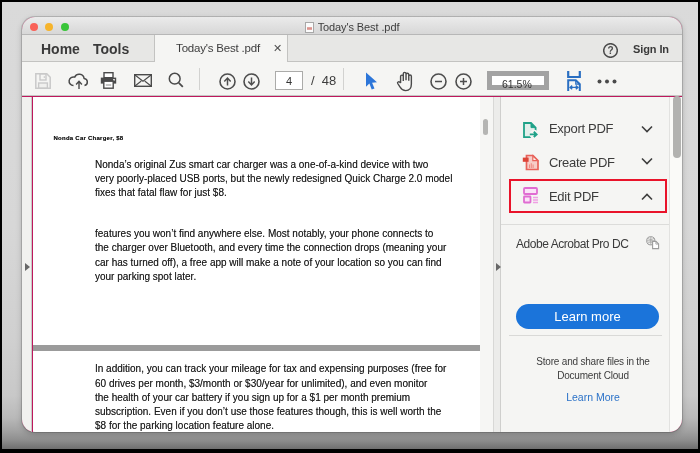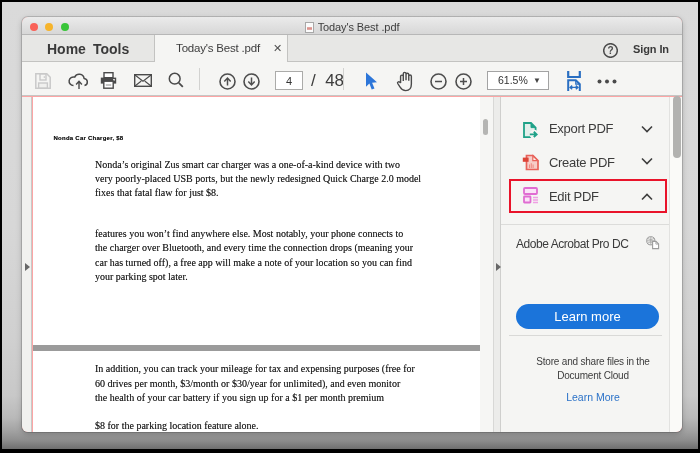--- a/index.html
+++ b/index.html
@@ -1,19 +1,19 @@
 <!DOCTYPE html>
 <html><head><meta charset="utf-8"><style>
 *{margin:0;padding:0;box-sizing:border-box}
 html,body{width:700px;height:453px;overflow:hidden}
 body{background:#000;font-family:"Liberation Sans",sans-serif;position:relative}
 #desk{position:absolute;left:1.5px;top:1.5px;width:696.5px;height:447.5px;
 background:linear-gradient(to bottom,#dadada 0%,#d7d7d7 50%,#d0d0d0 75%,#c8c8c8 88%,#b9b9b9 93%,#a6a6a6 95.5%,#8e8e8e 98%,#6f6f6f 100%)}
-#win{position:absolute;left:22px;top:17px;width:660px;height:415px;border-radius:6px;
-background:#fca5a5;overflow:hidden;box-shadow:0 2px 6px rgba(0,0,0,.22),0 0 0 1px rgba(0,0,0,.15)}
+#win{position:absolute;left:22px;top:17px;width:660px;height:415px;border-radius:13px;
+background:#be185d;overflow:hidden;box-shadow:0 2px 6px rgba(0,0,0,.22),0 0 0 1px rgba(0,0,0,.15)}
 
 #titlebar{position:absolute;left:0;top:0;width:100%;height:18px;
 background:linear-gradient(to bottom,#ebebeb,#d7d7d7);border-bottom:1px solid #b7b7b7}
 .tl{position:absolute;top:5.5px;width:8px;height:8px;border-radius:50%}
 #title{position:absolute;top:2px;left:0;width:100%;height:17px;text-align:center;
 font-size:11px;letter-spacing:-0.1px;line-height:17px;color:#3d3d3d}
 #ticon{display:inline-block;position:relative;top:2px;margin-right:4px;width:9px;height:11px}
 
 #tabbar{position:absolute;left:0;top:18px;width:100%;height:27px;background:#e7e7e5;
 border-bottom:1px solid #c3c3c1}
@@ -22,33 +22,33 @@
 border-left:1px solid #c3c3c1;border-right:1px solid #c3c3c1;font-size:11.5px;letter-spacing:-0.2px;color:#3d3d3d;
 line-height:27px;text-align:center;padding-right:6px}
 #tabclose{position:absolute;right:5px;top:0;font-size:11px;color:#4f4f4f;line-height:27px}
 
 #toolbar{position:absolute;left:0;top:45px;width:100%;height:34px;background:#f5f5f3;
 border-bottom:1px solid #c6c6c4}
 .tbi{position:absolute}
 .vsep{position:absolute;top:6px;width:1px;height:22px;background:#d2d2d0}
 #pagebox{position:absolute;left:253px;top:9px;width:28px;height:19px;background:#fff;
 border:1px solid #ababa9;font-size:11px;color:#333;text-align:center;line-height:18px}
-#pagecount{position:absolute;left:289px;top:9px;font-size:17px;color:#3d3d3d;line-height:19px}
+#pagecount{position:absolute;left:289px;top:9px;font-size:13px;color:#3d3d3d;line-height:19px}
 #zoombox{position:absolute;left:465px;top:9px;width:62px;height:19px;background:#fff;
-border:1px solid #a3a3a3;font-size:10.5px;color:#333;line-height:17px}
+border:5px solid #a3a3a3;font-size:10.5px;color:#333;line-height:17px}
 
 #content{position:absolute;left:0;top:80px;width:100%;height:335px}
 #navstrip{position:absolute;left:0;top:0;width:10px;height:100%;background:#f1f1ef;border-right:1px solid #c9c9c7}
 #docarea{position:absolute;left:11px;top:0;width:447px;height:100%;background:#fff}
 #docmargin{position:absolute;left:458px;top:0;width:13px;height:100%;background:#f6f6f4}
 #togglestrip{position:absolute;left:471px;top:0;width:8px;height:100%;background:#ececea;
 border-left:1px solid #d8d8d6;border-right:1px solid #cfcfcd}
 #panel{position:absolute;left:479px;top:0;width:168px;height:100%;background:#f5f5f3}
 #pscroll{position:absolute;left:647px;top:0;width:13px;height:100%;background:#fafaf8;border-left:1px solid #e2e2e0}
-.serifline{position:absolute;white-space:nowrap;font-family:Liberation Serif, serif;
+.serifline{position:absolute;white-space:nowrap;font-family:Liberation Sans, sans-serif;
 font-size:10px;letter-spacing:0;line-height:13px;color:#1e1e1e;left:62px;text-shadow:0 0 0.3px rgba(20,20,20,.6)}
 #pbreak{position:absolute;left:0;top:248px;width:448px;height:6px;background:#9b9b9b}
 .arrowr{width:0;height:0;border-top:4px solid transparent;border-bottom:4px solid transparent;
 border-left:5.5px solid #686868;position:absolute}
 
 .prowtxt{position:absolute;left:48px;font-size:13px;letter-spacing:-0.3px;font-weight:normal;color:#3c3c3c;line-height:15px}
 .chev{position:absolute;left:140px}
 #redrect{position:absolute;left:7.5px;top:81.5px;width:158px;height:34.5px;border:2px solid #e9132a}
 #psep{position:absolute;left:0;top:127px;width:168px;height:1px;background:#dcdcda}
 #card{position:absolute;left:8px;top:237.5px;width:153px;height:1px;background:#d9d9d7}
@@ -63,21 +63,21 @@
   <div id="titlebar">
     <div class="tl" style="left:7.8px;background:#f96157"></div>
     <div class="tl" style="left:23.3px;background:#f6b42c"></div>
     <div class="tl" style="left:38.8px;background:#39c539"></div>
     <div id="title"><svg id="ticon" viewBox="0 0 9 11">
           <rect x="0.5" y="0.5" width="8" height="10" fill="#fbfbfb" stroke="#a8a8a8" stroke-width="1"></rect>
           <rect x="2" y="5.2" width="5" height="2.6" fill="#cb5a52" opacity="0.65"></rect>
         </svg>Today's Best .pdf</div>
   </div>
   <div id="tabbar">
-    <div class="tabtxt" style="left:25px">Home</div>
+    <div class="tabtxt" style="left:19px">Home</div>
     <div class="tabtxt" style="left:71px">Tools</div>
     <div id="activetab">Today's Best .pdf<span id="tabclose">✕</span></div>
     <svg style="position:absolute;left:580.5px;top:7.5px" width="15" height="15" viewBox="0 0 15 15">
         <circle cx="7.5" cy="7.5" r="6.8" fill="none" stroke="#4b4b4b" stroke-width="1.5"></circle>
         <text x="7.5" y="11.2" font-size="10" font-weight="bold" fill="#4b4b4b" text-anchor="middle" font-family="Liberation Sans">?</text>
       </svg>
     <div class="tabtxt" style="left:611px;top:0;font-size:11px;letter-spacing:-0.1px">Sign In</div>
   </div>
   <div id="toolbar">
 
@@ -167,20 +167,21 @@
       <div class="serifline" style="top:74.9px">very poorly-placed USB ports, but the newly redesigned Quick Charge 2.0 model</div>
       <div class="serifline" style="top:89.2px">fixes that fatal flaw for just $8.</div>
       <div class="serifline" style="top:130.1px">features you won’t find anywhere else. Most notably, your phone connects to</div>
       <div class="serifline" style="top:144.3px">the charger over Bluetooth, and every time the connection drops (meaning your</div>
       <div class="serifline" style="top:158.6px">car has turned off), a free app will make a note of your location so you can find</div>
       <div class="serifline" style="top:172.8px">your parking spot later.</div>
       <div id="pbreak"></div>
       <div class="serifline" style="top:265.2px">In addition, you can track your mileage for tax and expensing purposes (free for</div>
       <div class="serifline" style="top:279.5px">60 drives per month, $3/month or $30/year for unlimited), and even monitor</div>
       <div class="serifline" style="top:293.7px">the health of your car battery if you sign up for a $1 per month premium</div>
+      <div class="serifline" style="top:308px">subscription. Even if you don’t use those features though, this is well worth the</div>
       <div class="serifline" style="top:322.3px">$8 for the parking location feature alone.</div>
     </div>
     <div id="docmargin">
         <div style="position:absolute;left:3px;top:22px;width:4.5px;height:16px;border-radius:2.5px;background:#b5b5b3"></div>
       </div>
     <div id="togglestrip">
         <div class="arrowr" style="left:2px;top:166px"></div>
       </div>
     <div id="panel">
       <svg style="position:absolute;left:22px;top:24.5px" width="17" height="17" viewBox="0 0 17 17">

